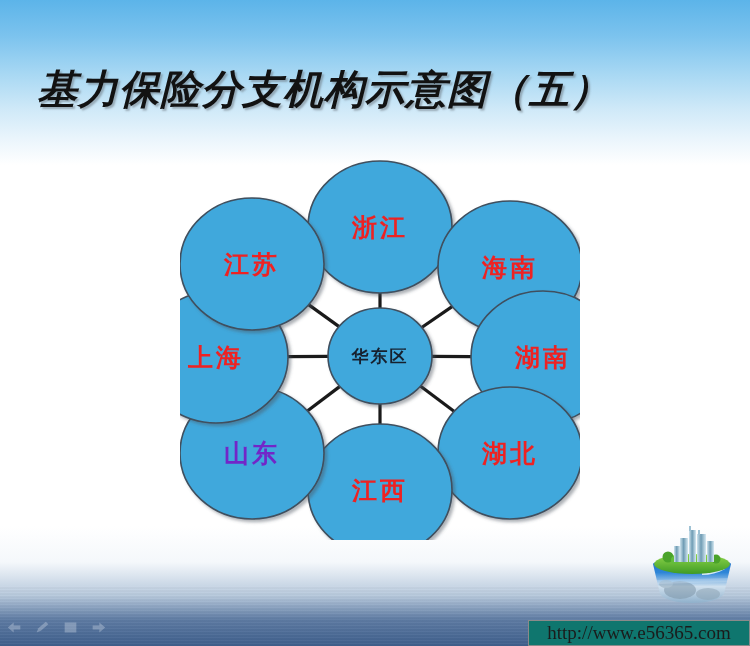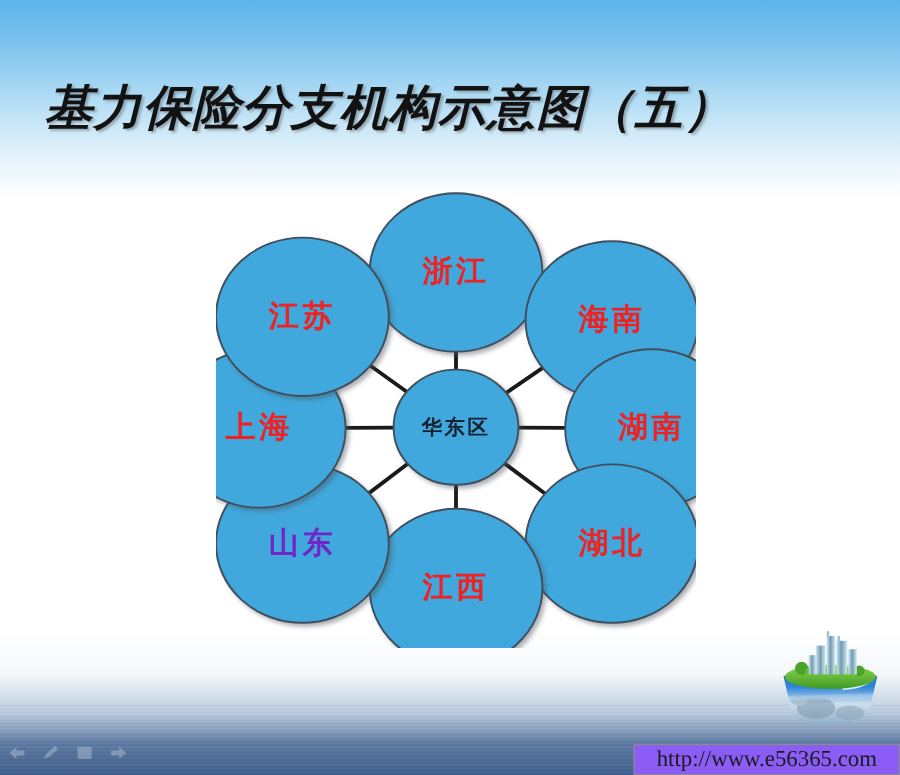--- a/index.html
+++ b/index.html
@@ -121,21 +121,21 @@
     position: absolute;
     left: 646px; top: 524px;
     width: 92px; height: 88px;
   }
 
   
   .url-bar {
     position: absolute;
     left: 528px; top: 620px;
     width: 222px; height: 26px;
-    background: #8b5cf6;
+    background: #0f766e;
     border: 1px solid #8a8a8a;
     box-sizing: border-box;
     display: flex;
     align-items: center;
     justify-content: center;
   }
   .url-text {
     font-family: "Liberation Serif", "DejaVu Serif", serif;
     font-size: 19px;
     color: #1b1b1b;

